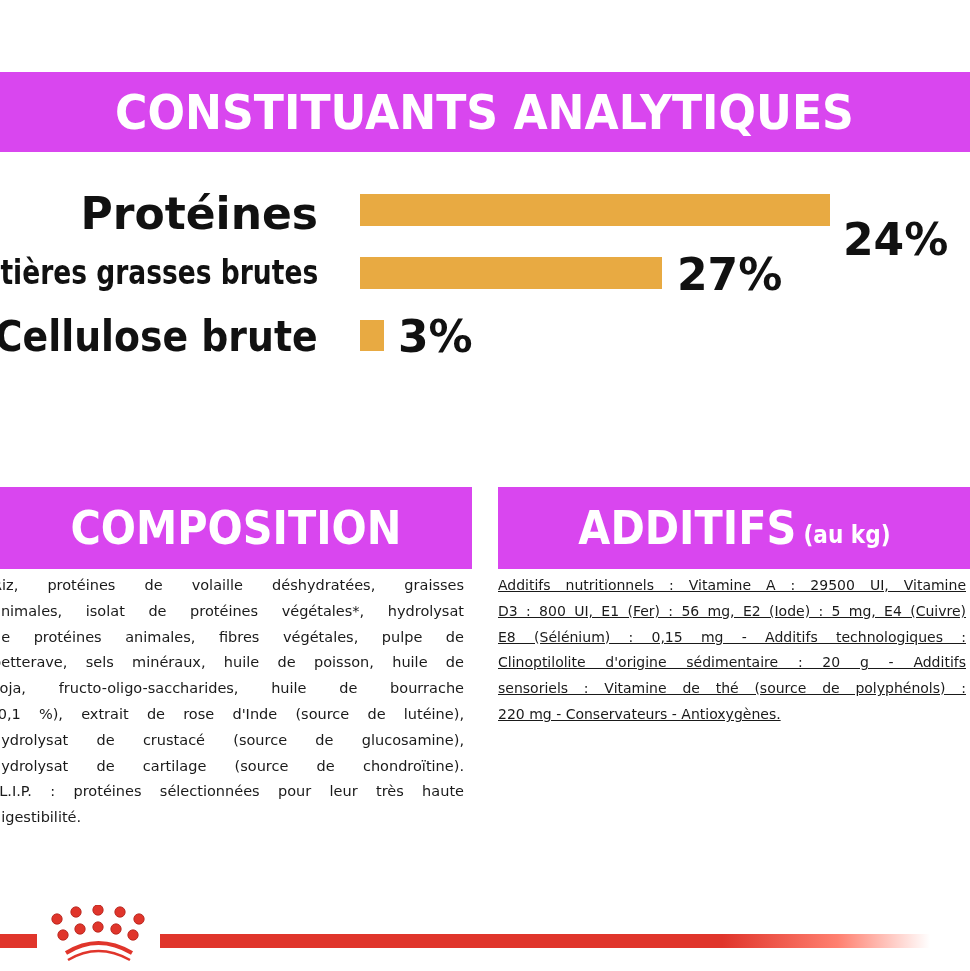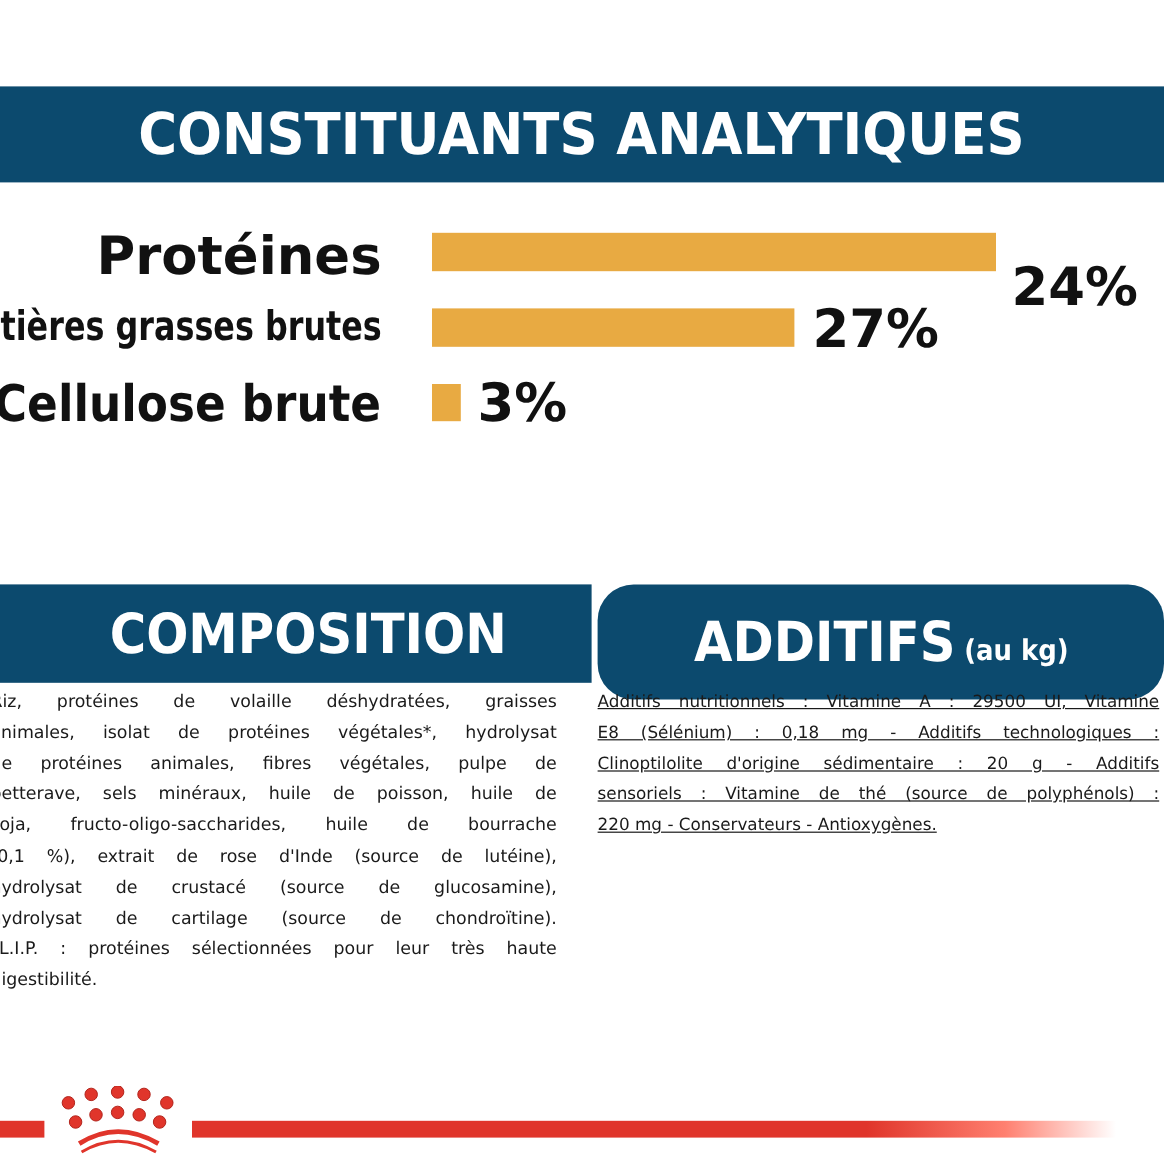--- a/index.html
+++ b/index.html
@@ -1,35 +1,35 @@
 <!DOCTYPE html>
 <html><head>
 <meta charset="utf-8">
 <style>
   html, body { margin:0; padding:0; background:#ffffff; }
   body { width:970px; height:971px; position:relative; overflow:hidden; font-family:"DejaVu Sans", sans-serif; }
-  .banner { position:absolute; background:#0c4a6e; color:#ffffff; display:flex; align-items:center; justify-content:center; font-family:"DejaVu Sans", sans-serif; font-weight:bold; }
+  .banner { position:absolute; background:#d946ef; color:#ffffff; display:flex; align-items:center; justify-content:center; font-family:"DejaVu Sans", sans-serif; font-weight:bold; }
   #top-banner { left:0; top:72px; width:970px; height:80px; font-size:48px; letter-spacing:0px; transform-origin:center; }
   #top-banner span { display:inline-block; transform:scaleX(0.92); }
   .row { position:absolute; left:0; width:970px; }
   .label { position:absolute; right:652px; color:#111; font-family:"DejaVu Sans", sans-serif; font-weight:bold; white-space:nowrap; text-align:right; }
   .bar { position:absolute; left:360px; background:#E8AA42; }
   .value { position:absolute; font-family:"DejaVu Sans", sans-serif; font-weight:bold; color:#111; white-space:nowrap; }
   #row-proteines .label { top:188px; font-size:44px; }
   #row-proteines .bar { top:194px; height:32px; }
   #row-proteines .value { top:168px; font-size:44px;margin-top:46px; }
   #row-mg .label { top:252px; font-size:34px; transform:scaleX(0.78); transform-origin:right center; }
   #row-mg .bar { top:257px; height:32px; }
   #row-mg .value { top:249px; font-size:44px; }
   #row-cb .label { top:312px; font-size:42px; transform:scaleX(0.9); transform-origin:right center; }
   #row-cb .bar { top:320px; height:31px; }
   #row-cb .value { top:311px; font-size:44px; }
 
-  #composition-header { left:0; top:487px; width:472px; height:82px; font-size:46px;padding-left:21px; }
-  #additifs-header { left:498px; top:487px; width:472px; height:96px; font-size:46px;border-radius:30px; }
+  #composition-header { left:0; top:487px; width:472px; height:82px; font-size:46px; }
+  #additifs-header { left:498px; top:487px; width:472px; height:82px; font-size:46px; }
   #additifs-header .sub { font-size:24px; margin-left:8px; margin-top:14px; }
   .header-inner { display:inline-flex; align-items:center; transform:scaleX(0.9); }
 
   .textcol { position:absolute; color:#1a1a1a; font-family:"DejaVu Sans", sans-serif; font-size:14.5px; line-height:25.8px; }
   #composition-text { left:-8px; top:573px; width:472px; text-align:justify; }
   #composition-text .line { display:block; white-space:nowrap; text-align-last:justify; text-align:justify; width:472px; }
   #composition-text .line.last { text-align-last:left; }
   #additifs-text { left:498px; top:573px; width:470px; font-size:14px;text-decoration:underline; }
   #additifs-text .line { display:block; white-space:nowrap; text-align:justify; text-align-last:justify; width:468px; }
   #additifs-text .line.last { text-align-last:left; }
@@ -85,21 +85,22 @@
   <span class="line">soja, fructo-oligo-saccharides, huile de bourrache</span>
   <span class="line">(0,1 %), extrait de rose d'Inde (source de lutéine),</span>
   <span class="line">hydrolysat de crustacé (source de glucosamine),</span>
   <span class="line">hydrolysat de cartilage (source de chondroïtine).</span>
   <span class="line">*L.I.P. : protéines sélectionnées pour leur très haute</span>
   <span class="line last">digestibilité.</span>
 </div>
 
 <div id="additifs-text" class="textcol">
   <span class="line">Additifs nutritionnels : Vitamine A : 29500 UI, Vitamine</span>
-  <span class="line">E8 (Sélénium) : 0,18 mg - Additifs technologiques :</span>
+  <span class="line">D3 : 800 UI, E1 (Fer) : 56 mg, E2 (Iode) : 5 mg, E4 (Cuivre)</span>
+  <span class="line">E8 (Sélénium) : 0,15 mg - Additifs technologiques :</span>
   <span class="line">Clinoptilolite d'origine sédimentaire : 20 g - Additifs</span>
   <span class="line">sensoriels : Vitamine de thé (source de polyphénols) :</span>
   <span class="line last">220 mg - Conservateurs - Antioxygènes.</span>
 </div>
 
 <div id="redline-left" class="redline"></div>
 <div id="redline-right" class="redline"></div>
 
 <svg id="crown" viewBox="0 0 110 62" xmlns="http://www.w3.org/2000/svg">
   <g fill="#E0352B" stroke="#B02018" stroke-width="0.8">

